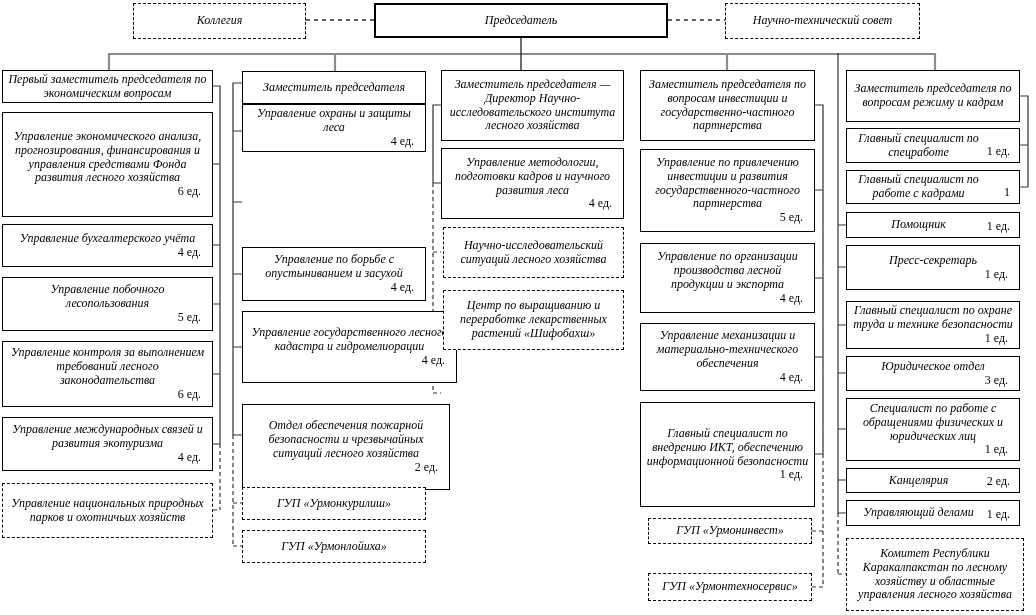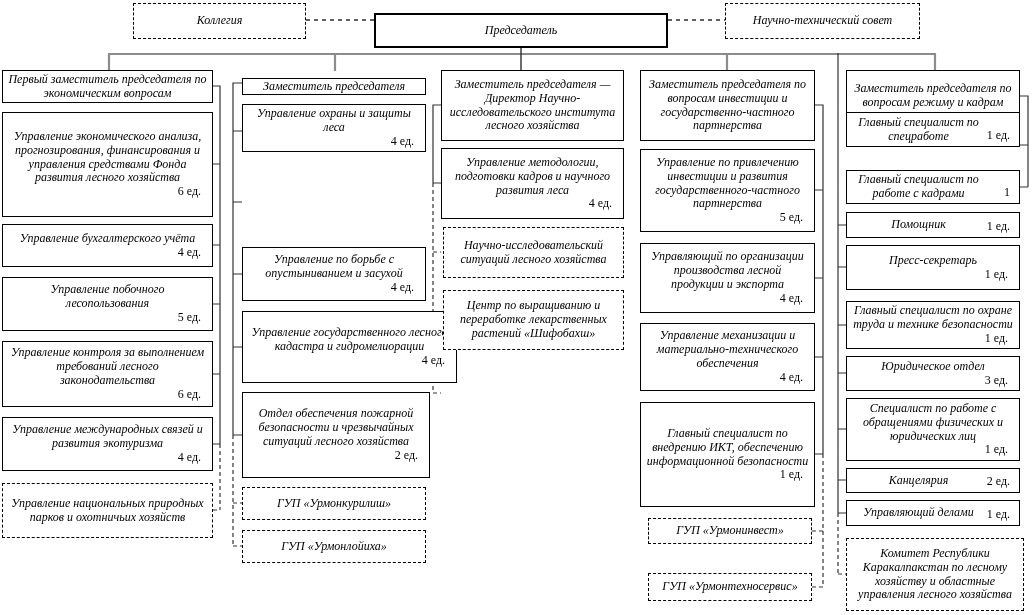--- a/index.html
+++ b/index.html
@@ -48,21 +48,21 @@
       M220 444 V510 M213 510 H220
       M233 435 V546 M233 503 H242 M233 546 H242
       M433 183 V393 M433 252 H441 M433 320 H441 M433 393 H441
       M823 454 V587 M812 531 H823 M812 587 H823
       M838 513 V574 M838 574 H846"></path>
   </svg>
 
   <div class="box dashed" style="left:133px;top:3px;width:173px;height:36px">
     <span class="lbl">Коллегия</span>
   </div>
-  <div class="box thick" style="left:374px;top:13px;width:294px;height:35px">
+  <div class="box thick" style="left:374px;top:3px;width:294px;height:35px">
     <span class="lbl">Председатель</span>
   </div>
   <div class="box dashed" style="left:725px;top:3px;width:195px;height:36px">
     <span class="lbl">Научно-технический совет</span>
   </div>
 
   <div class="box" style="left:2px;top:70px;width:211px;height:33px">
     <span class="lbl">Первый заместитель председателя по экономическим вопросам</span>
   </div>
   <div class="box" style="left:2px;top:112px;width:211px;height:105px">
@@ -82,36 +82,36 @@
     <span class="cnt">6 ед.</span>
   </div>
   <div class="box" style="left:2px;top:417px;width:211px;height:54px">
     <span class="lbl">Управление международных связей и развития экотуризма</span>
     <span class="cnt">4 ед.</span>
   </div>
   <div class="box dashed" style="left:2px;top:483px;width:211px;height:55px">
     <span class="lbl">Управление национальных природных парков и охотничьих хозяйств</span>
   </div>
 
-  <div class="box" style="left:242px;top:78px;width:184px;height:17px">
+  <div class="box" style="left:242px;top:71px;width:184px;height:33px">
     <span class="lbl">Заместитель председателя</span>
   </div>
   <div class="box" style="left:242px;top:104px;width:184px;height:48px">
     <span class="lbl">Управление охраны и защиты леса</span>
     <span class="cnt">4 ед.</span>
   </div>
   <div class="box" style="left:242px;top:247px;width:184px;height:54px">
     <span class="lbl">Управление по борьбе с опустыниванием и засухой</span>
     <span class="cnt">4 ед.</span>
   </div>
   <div class="box" style="left:242px;top:311px;width:215px;height:72px">
     <span class="lbl">Управление государственного лесного кадастра и гидромелиорации</span>
     <span class="cnt">4 ед.</span>
   </div>
-  <div class="box" style="left:242px;top:392px;width:188px;height:86px">
+  <div class="box" style="left:242px;top:404px;width:208px;height:86px">
     <span class="lbl">Отдел обеспечения пожарной безопасности и чрезвычайных ситуаций лесного хозяйства</span>
     <span class="cnt">2 ед.</span>
   </div>
   <div class="box dashed" style="left:242px;top:487px;width:184px;height:33px">
     <span class="lbl">ГУП «Урмонкурилиш»</span>
   </div>
   <div class="box dashed" style="left:242px;top:530px;width:184px;height:33px">
     <span class="lbl">ГУП «Урмонлойиха»</span>
   </div>
 
@@ -130,42 +130,42 @@
   </div>
 
   <div class="box" style="left:640px;top:70px;width:175px;height:71px">
     <span class="lbl">Заместитель председателя по вопросам инвестиции и государственно-частного партнерства</span>
   </div>
   <div class="box" style="left:640px;top:149px;width:175px;height:83px">
     <span class="lbl">Управление по привлечению инвестиции и развития государственного-частного партнерства</span>
     <span class="cnt">5 ед.</span>
   </div>
   <div class="box" style="left:640px;top:243px;width:175px;height:70px">
-    <span class="lbl">Управляющий по организации производства лесной продукции и экспорта</span>
+    <span class="lbl">Управление по организации производства лесной продукции и экспорта</span>
     <span class="cnt">4 ед.</span>
   </div>
   <div class="box" style="left:640px;top:323px;width:175px;height:68px">
     <span class="lbl">Управление механизации и материально-технического обеспечения</span>
     <span class="cnt">4 ед.</span>
   </div>
   <div class="box" style="left:640px;top:402px;width:175px;height:105px">
     <span class="lbl">Главный специалист по внедрению ИКТ, обеспечению информационной безопасности</span>
     <span class="cnt">1 ед.</span>
   </div>
   <div class="box dashed" style="left:648px;top:518px;width:164px;height:26px">
     <span class="lbl">ГУП «Урмонинвест»</span>
   </div>
   <div class="box dashed" style="left:648px;top:573px;width:164px;height:28px">
     <span class="lbl">ГУП «Урмонтехносервис»</span>
   </div>
 
   <div class="box" style="left:846px;top:70px;width:174px;height:52px">
     <span class="lbl">Заместитель председателя по вопросам режиму и кадрам</span>
   </div>
-  <div class="box cabs" style="left:846px;top:112px;width:174px;height:35px">
+  <div class="box cabs" style="left:846px;top:128px;width:174px;height:35px">
     <span class="lbl">Главный специалист по спецработе</span>
     <span class="cnt">1 ед.</span>
   </div>
   <div class="box cabs" style="left:846px;top:170px;width:174px;height:34px">
     <span class="lbl">Главный специалист по работе с кадрами</span>
     <span class="cnt">1</span>
   </div>
   <div class="box cabs" style="left:846px;top:212px;width:174px;height:26px">
     <span class="lbl">Помощник</span>
     <span class="cnt">1 ед.</span>

